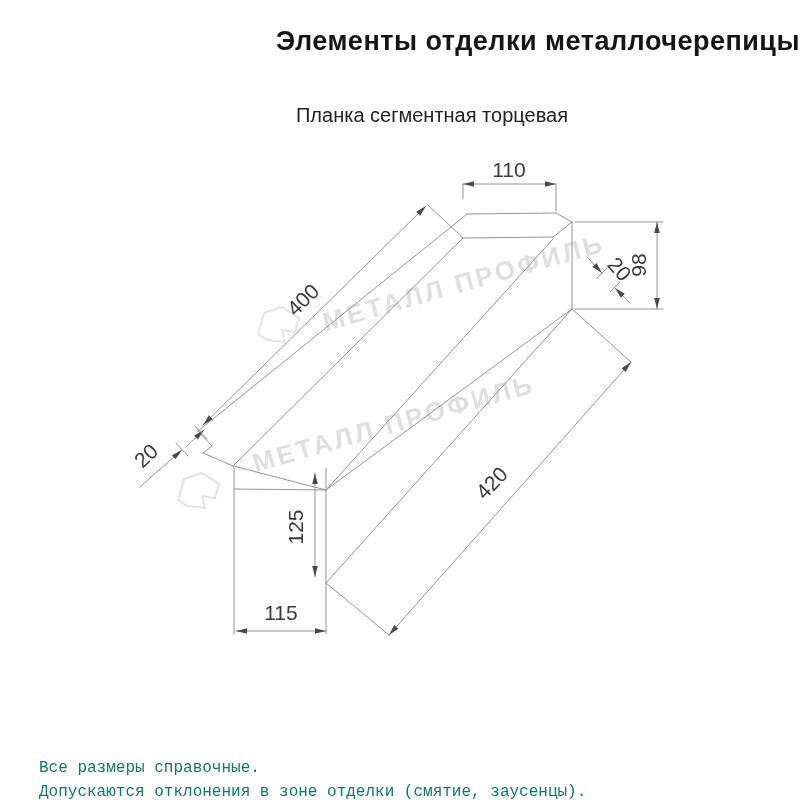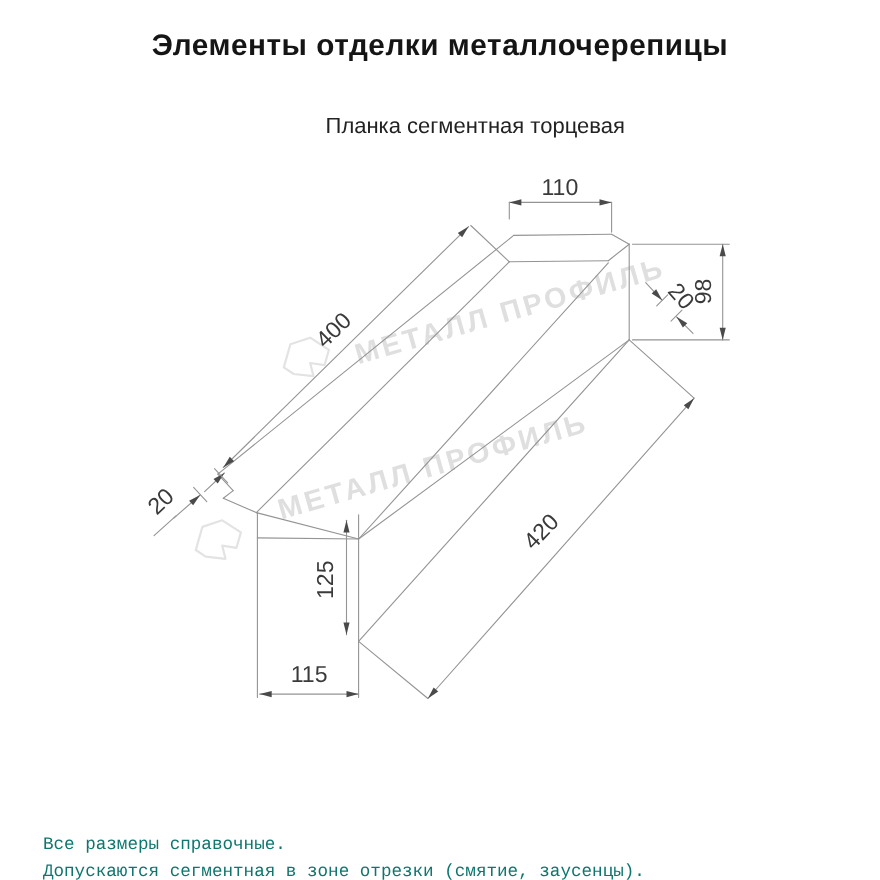--- a/index.html
+++ b/index.html
@@ -2,21 +2,21 @@
 <html><head>
 <meta charset="utf-8">
 <style>
   html,body { margin:0; padding:0; }
   body {
     width:800px; height:800px; background:#ffffff; position:relative;
     font-family:"Liberation Sans", sans-serif; overflow:hidden;
   }
   .page-title {
     position:absolute; top:26px; left:0; width:800px; margin:0;
-    text-align:center; font-size:27px; font-weight:bold; color:#151515;
+    text-align:right; font-size:27px; font-weight:bold; color:#151515;
     letter-spacing:0.5px;
   }
   .subtitle {
     position:absolute; top:103px; left:0; width:800px; margin:0;
     text-align:center; font-size:20px; font-weight:normal; color:#222222;
     line-height:25px;
     padding-left:32px;
   }
   .drawing-svg { position:absolute; top:0; left:0; }
   .ln   { stroke:#949494; stroke-width:1; fill:none; stroke-linecap:round; }
@@ -124,14 +124,14 @@
       <line class="ln" x1="326" y1="583" x2="389" y2="635"></line>
       <line class="ln" x1="572" y1="309" x2="631" y2="362"></line>
       <line class="ln" x1="389" y1="635" x2="631" y2="362" marker-start="url(#arr)" marker-end="url(#arr)"></line>
       <text class="dimtxt" x="497" y="488" text-anchor="middle" transform="rotate(-46 497 488)">420</text>
     </g>
   </g>
 </svg>
 
 <p class="footer">
   <span>Все размеры справочные.</span><br>
-  <span>Допускаются сегментная в зоне отрезки (смятие, заусенцы).</span>
+  <span>Допускаются отклонения в зоне отделки (смятие, заусенцы).</span>
 </p>
 
 </body></html>

